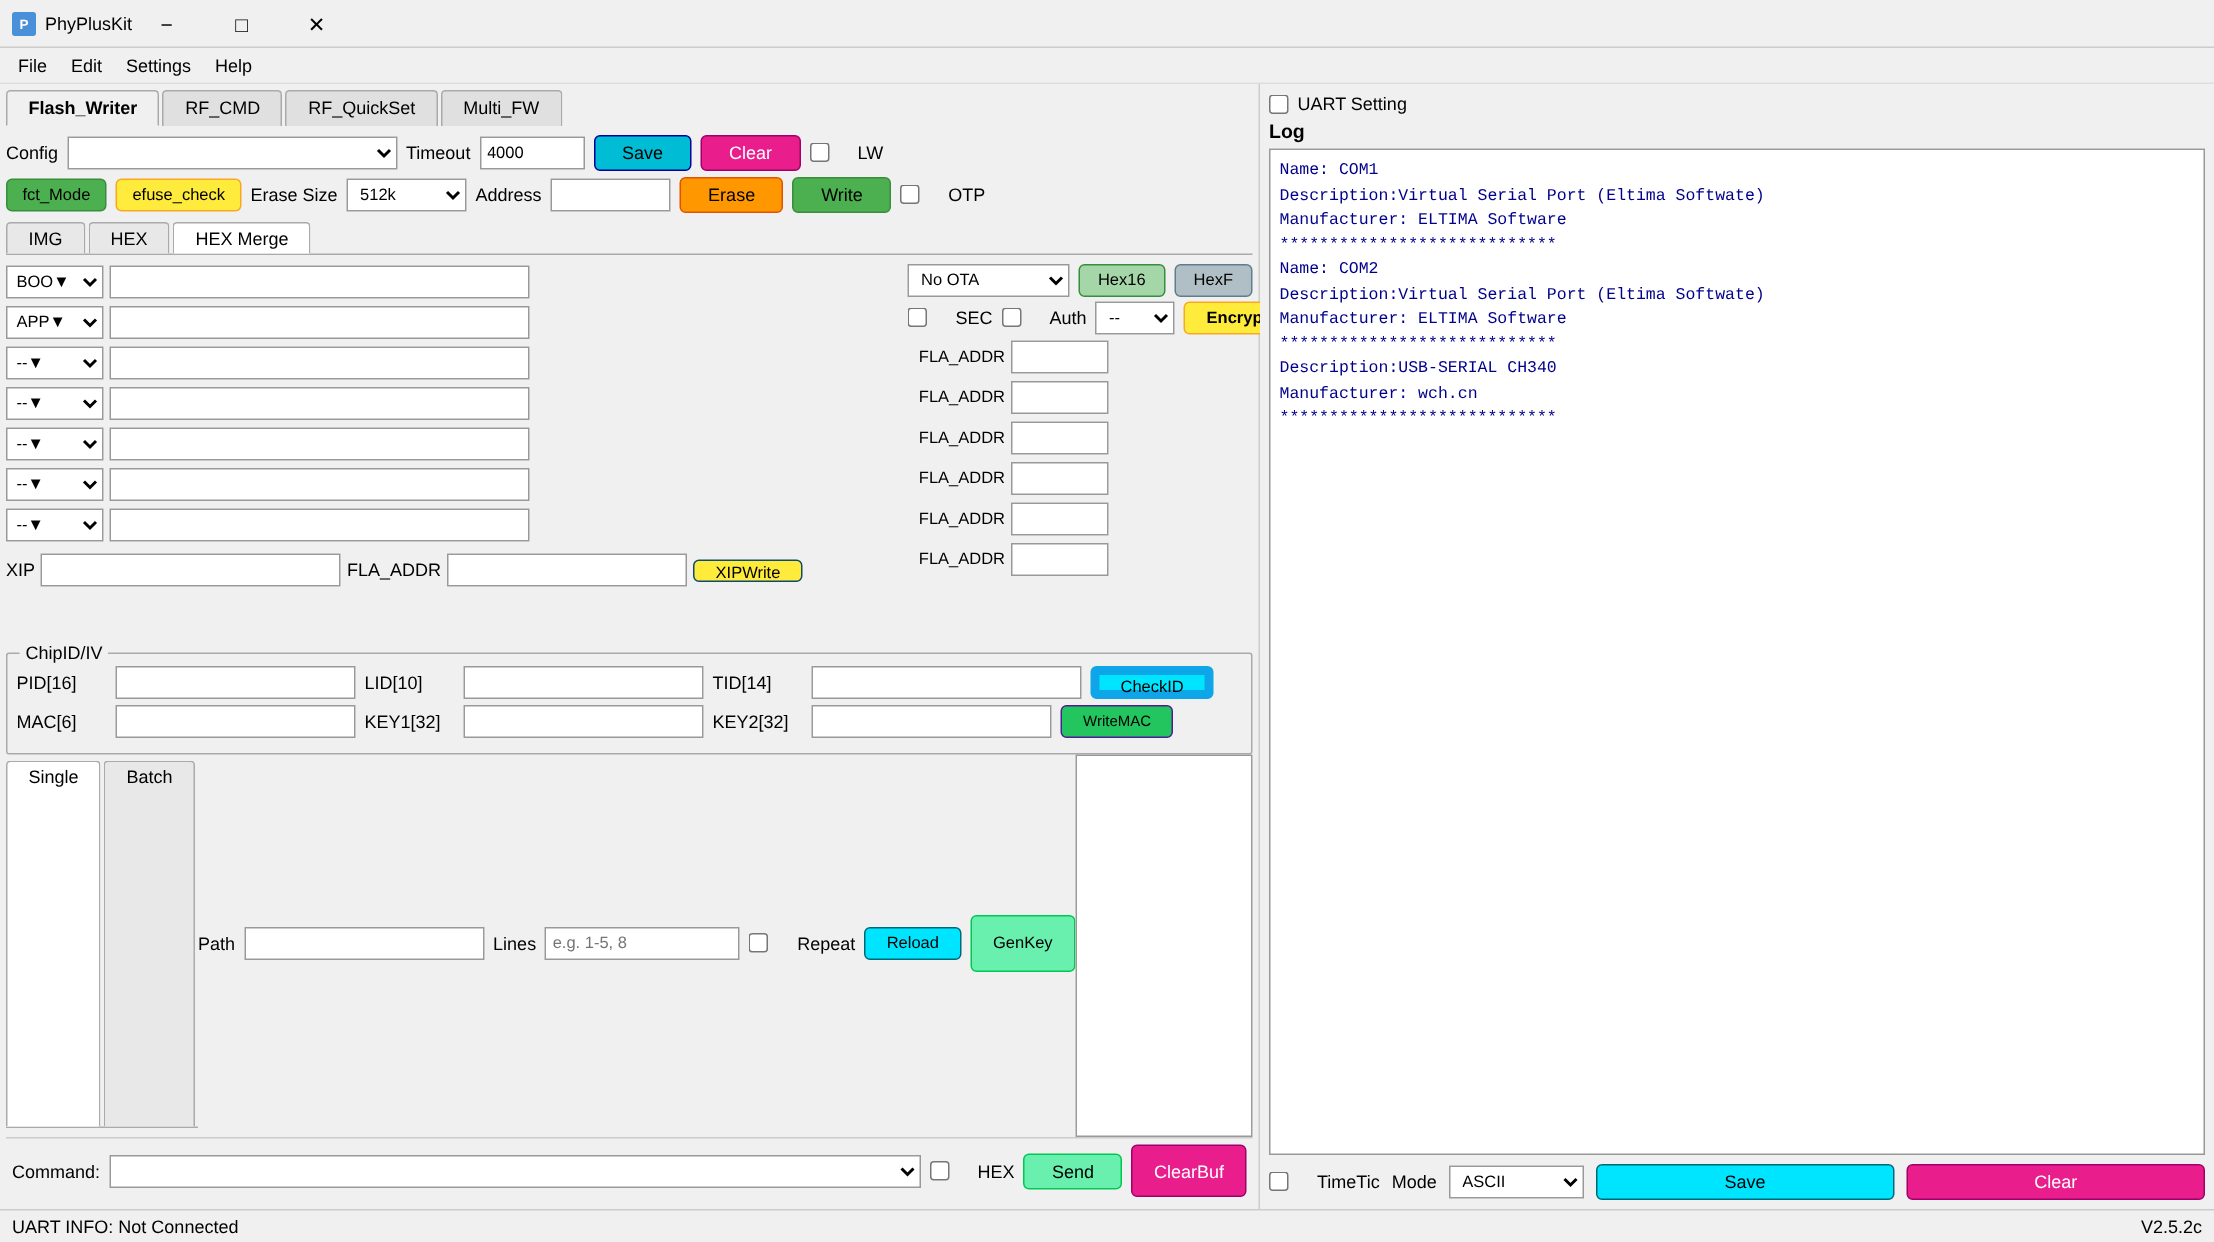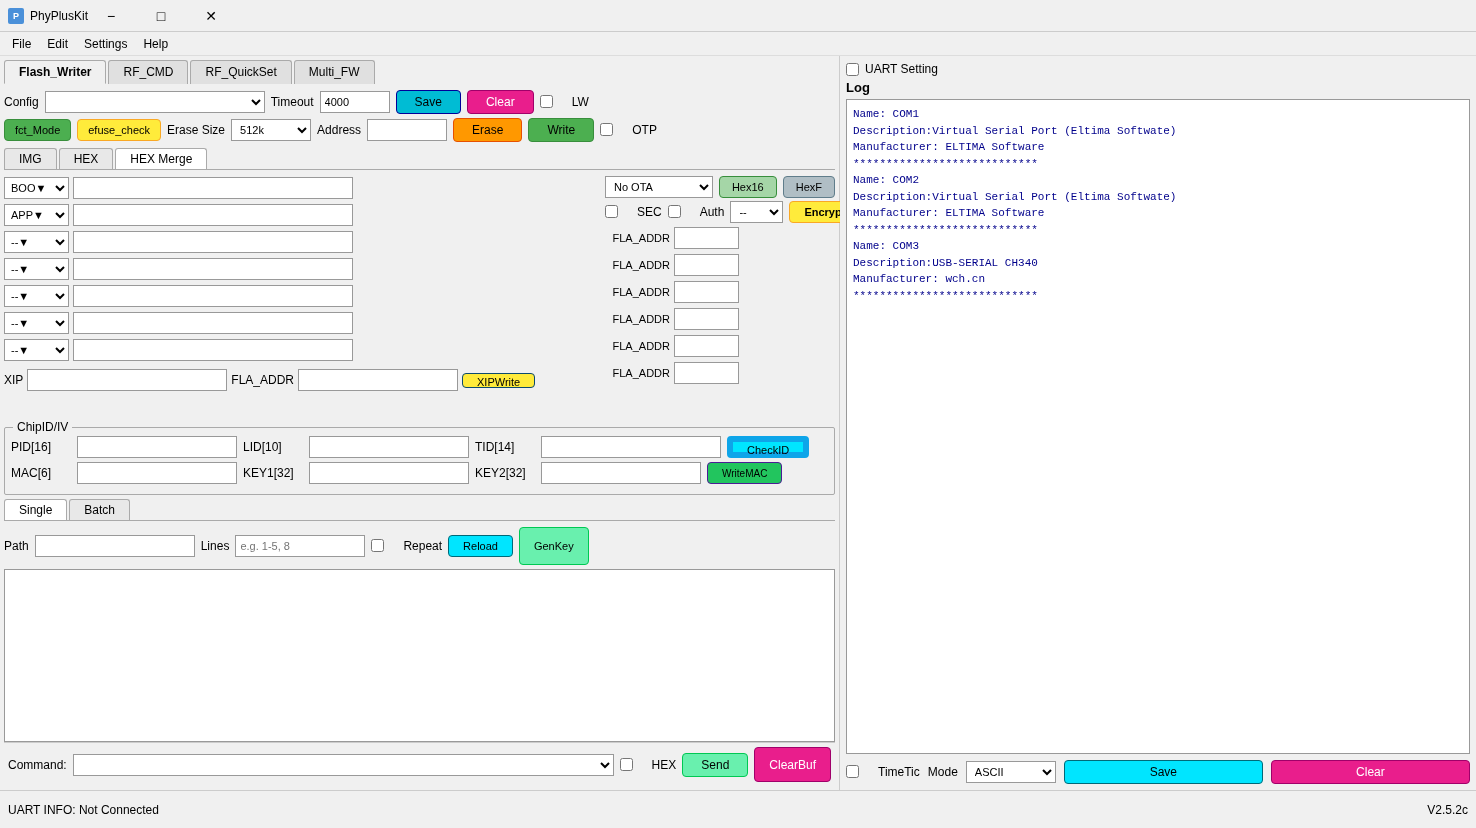--- a/index.html
+++ b/index.html
@@ -294,21 +294,21 @@
       padding: 2px 14px; cursor: pointer; font-size: 10px; border-radius: 4px;
       height: 22px;
     }
     .iv-label { font-weight: bold; font-size: 12px; }
 
     
     .bottom-section {
       margin-top: 0;
       flex: 1;
       display: flex;
-      flex-direction: column;
+      flex-direction: row;
     }
     .path-row {
       display: flex; align-items: center; gap: 6px; margin-bottom: 4px;
     }
     .path-input {
       width: 160px; height: 22px;
       border: 1px solid #999; background: white;
       font-size: 11px; padding: 1px 4px;
     }
     .lines-input {
@@ -352,21 +352,21 @@
       height: 24px;
     }
     .btn-clearbuf {
       background: #e91e8c; color: white; border: 1px solid #a0006a;
       padding: 2px 14px; cursor: pointer; font-size: 12px; border-radius: 4px;
       height: 35px;
     }
 
     
     .status-bar {
-      height: 38px;
+      height: 22px;
       background: #f0f0f0;
       border-top: 1px solid #ccc;
       display: flex; align-items: center;
       padding: 0 8px;
       justify-content: space-between;
       flex-shrink: 0;
       font-size: 12px;
     }
 
     
@@ -670,21 +670,20 @@
         <div class="log-line">Name: COM1</div>
         <div class="log-line">Description:Virtual Serial Port (Eltima Softwate)</div>
         <div class="log-line">Manufacturer: ELTIMA Software</div>
         <div class="log-line">****************************</div>
         <div class="log-line"></div>
         <div class="log-line">Name: COM2</div>
         <div class="log-line">Description:Virtual Serial Port (Eltima Softwate)</div>
         <div class="log-line">Manufacturer: ELTIMA Software</div>
         <div class="log-line">****************************</div>
         <div class="log-line"></div>
-        <div class="log-line">Name: COM3</div>
         <div class="log-line">Description:USB-SERIAL CH340</div>
         <div class="log-line">Manufacturer: wch.cn</div>
         <div class="log-line">****************************</div>
       </div>
     <div class="uart-bottom">
       <span class="checkbox-label">
         <input type="checkbox" style="">
         <span>TimeTic</span>
       </span>
       <label>Mode</label>

